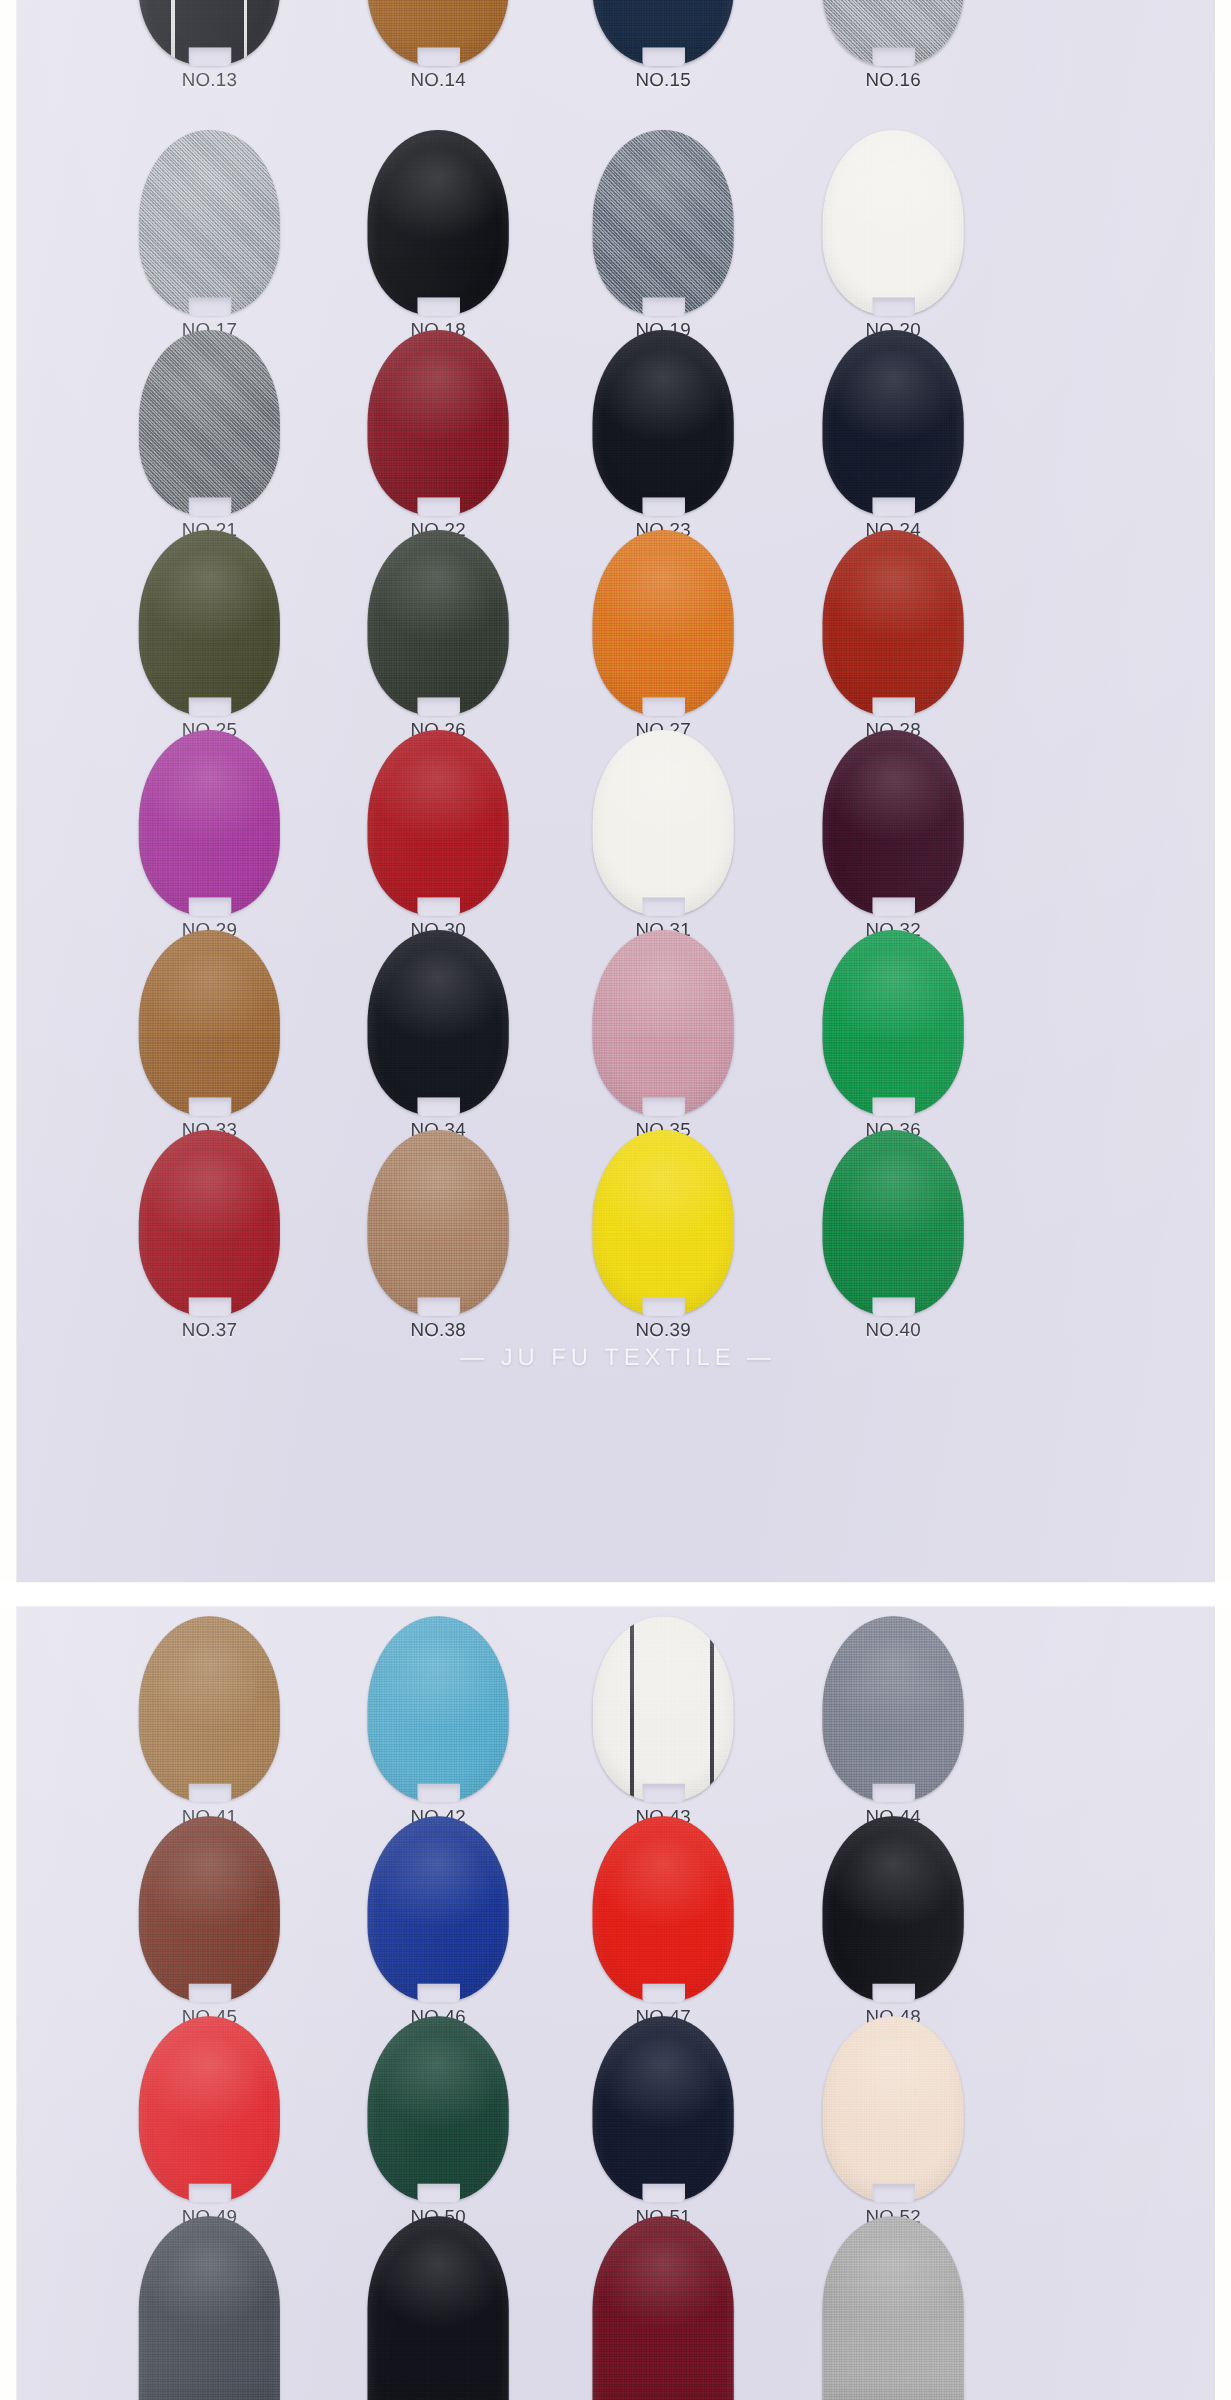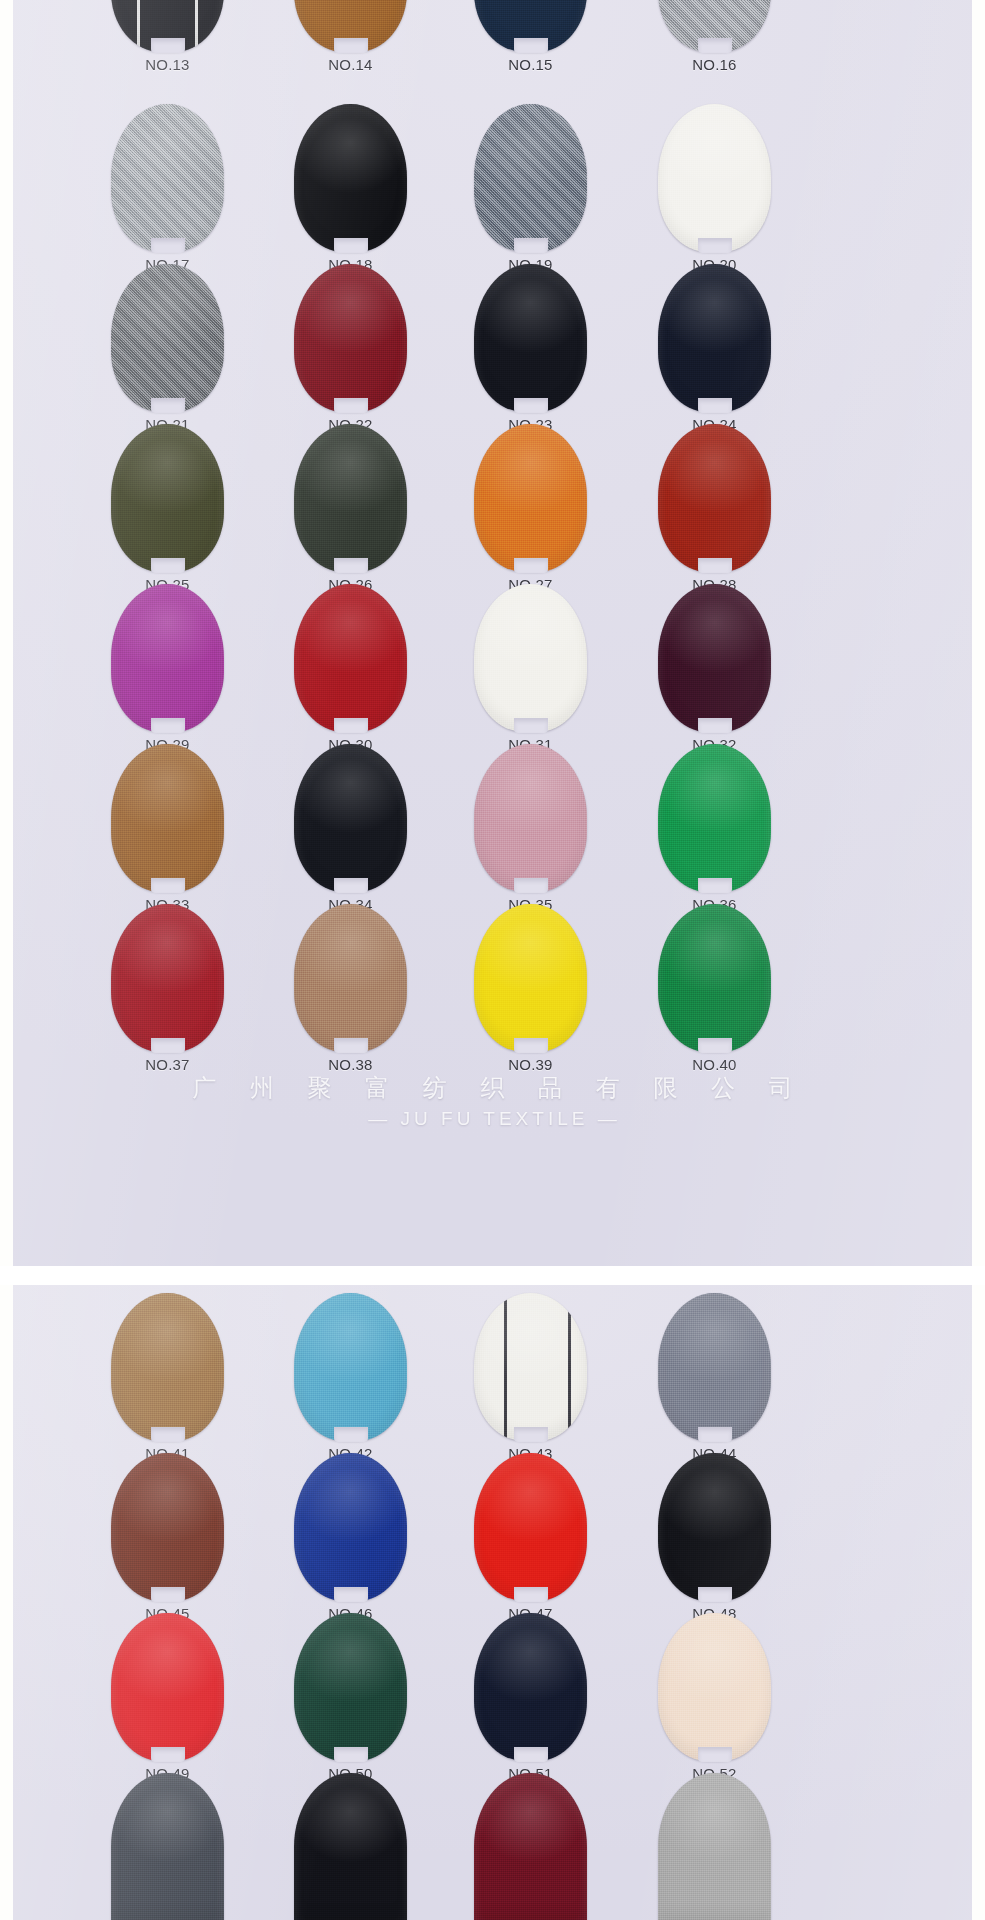--- a/index.html
+++ b/index.html
@@ -357,19 +357,18 @@
         <div class="cell clip-bottom" style="left: 425px; top: 488px;">
           <div class="swatch" style="background: rgb(107, 19, 34);"></div>
         </div>
         <div class="cell clip-bottom" style="left: 609px; top: 488px;">
           <div class="swatch" style="background: rgb(168, 168, 168);"></div>
         </div>
       </div>
   </div>
 
   <div id="watermark" style="top: 1072px;">
-    <div id="wm-cn">广 州 聚 富 纺 织 品 有 限 公 司</div>
     <div id="wm-en">—  JU FU TEXTILE  —</div>
   </div>
 
   <div id="edge-left"></div>
   <div id="edge-right"></div>
 </div>
 
 </body></html>

